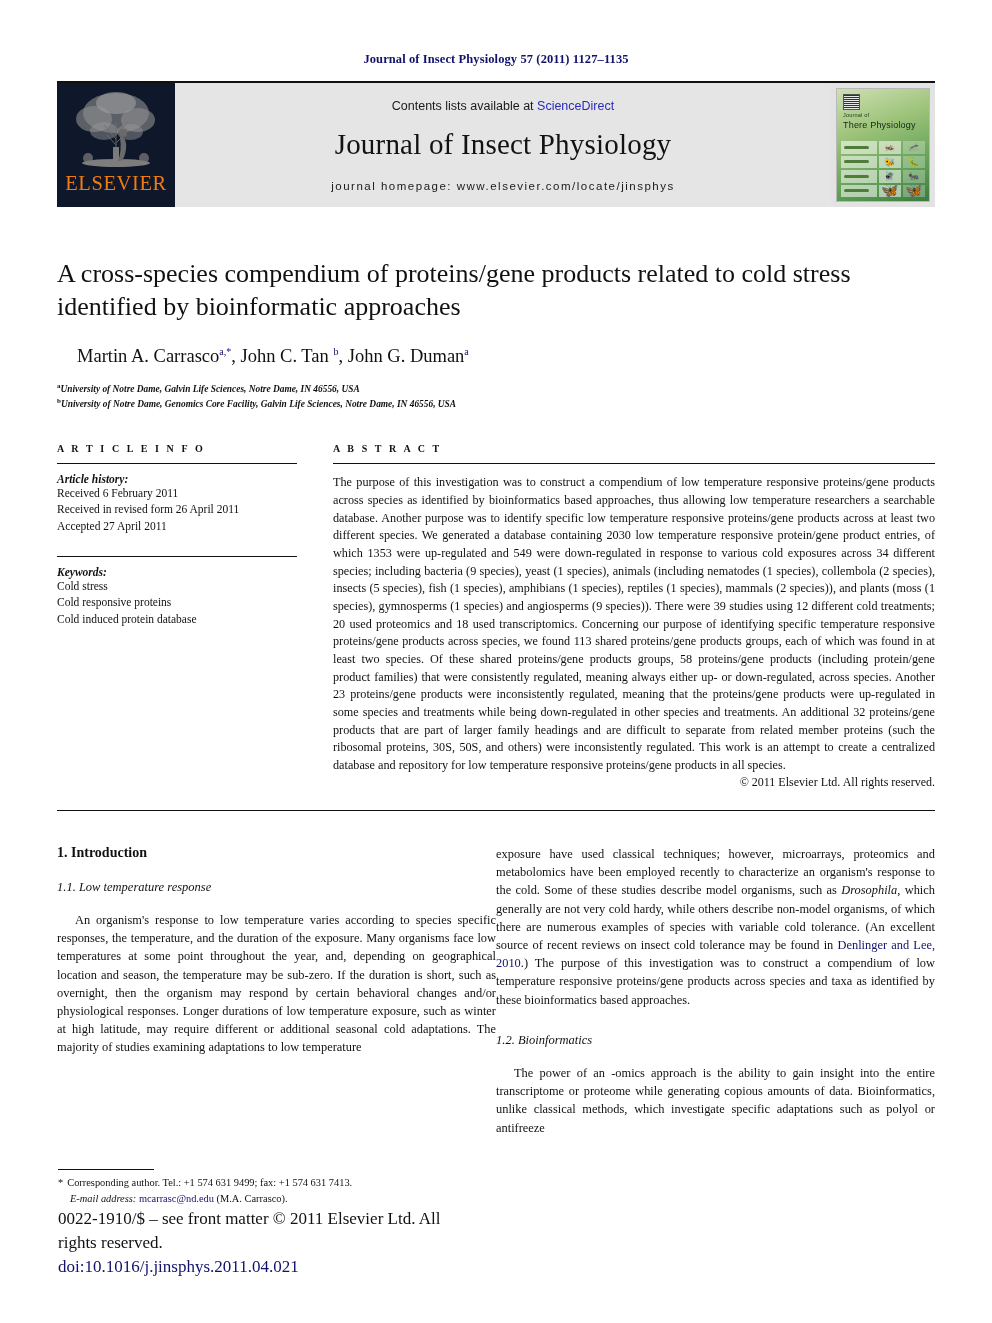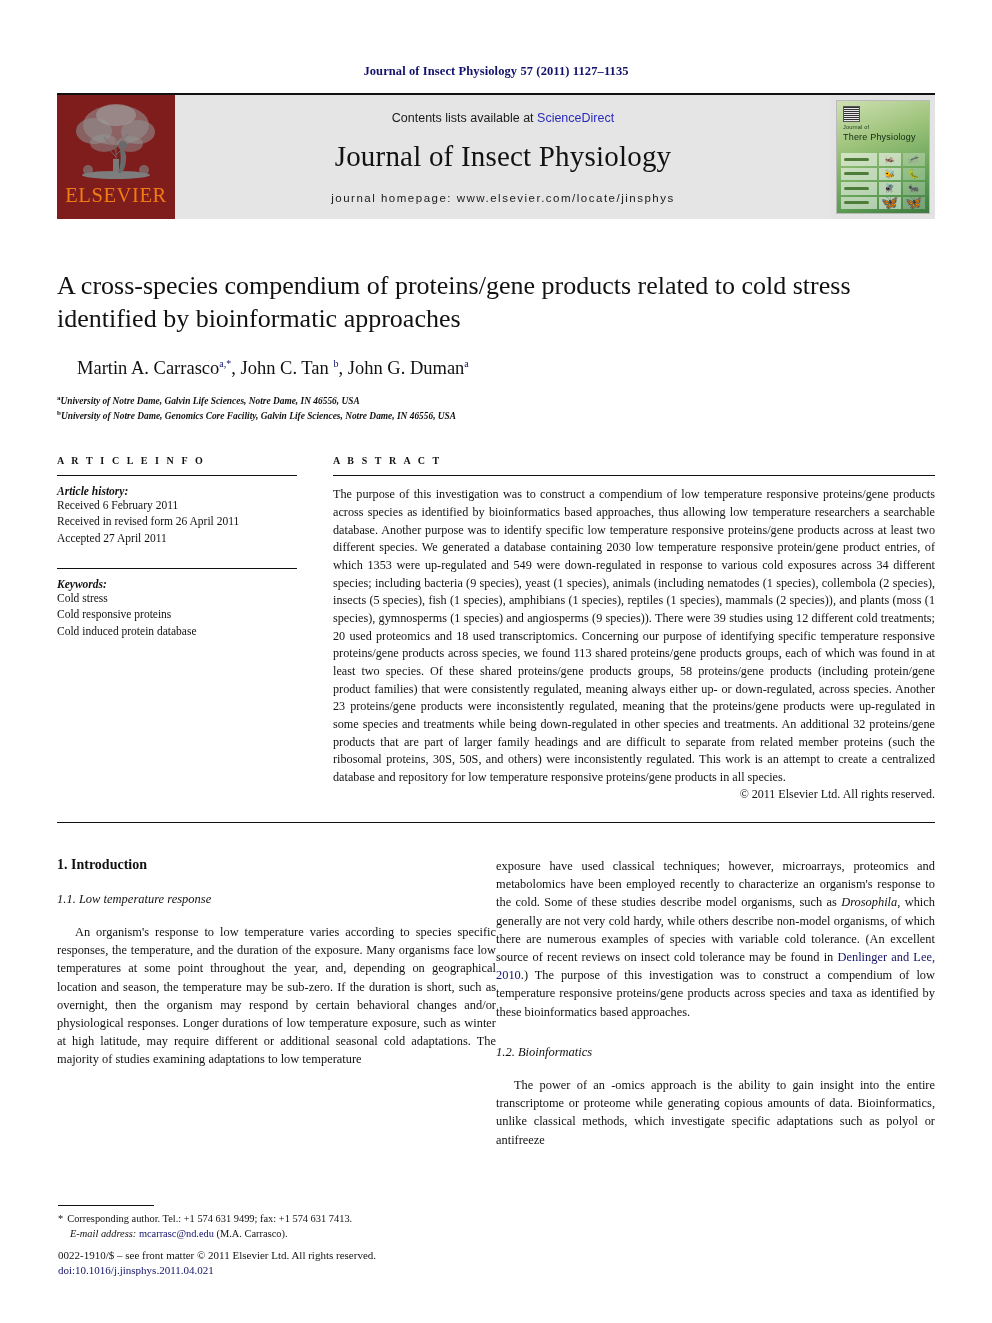--- a/index.html
+++ b/index.html
@@ -13,21 +13,21 @@
     font-family: "Liberation Serif", "DejaVu Serif", serif;
     color: #000000;
     position: relative;
     overflow: hidden;
   }
   .page {
     width: 992px;
     height: 1323px;
     position: relative;
     box-sizing: border-box;
-    padding: 16px 57px;
+    padding: 4px 57px;
   }
 
   
   .running-head {
     text-align: center;
     font-family: "Liberation Serif", serif;
     font-weight: bold;
     font-size: 12.5px;
     color: #12126b;
     padding-top: 48px;
@@ -38,21 +38,21 @@
   .masthead {
     margin-top: 14px;
     border-top: 2px solid #111;
     display: flex;
     align-items: stretch;
     height: 124px;
   }
   .elsevier-block {
     width: 118px;
     flex: 0 0 118px;
-    background: #7f1d1d;
+    background: #0f172a;
     display: flex;
     flex-direction: column;
     align-items: center;
     justify-content: flex-start;
     padding-top: 4px;
     box-sizing: border-box;
   }
   .tree-logo { width: 104px; height: 88px; display: block; }
   .elsevier-word {
     font-family: "Liberation Serif", serif;
@@ -262,23 +262,23 @@
     font-family: "Liberation Serif", serif;
     font-size: 10.4px;
     line-height: 1.5;
     color: #111;
   }
   .footnote .star { margin-right: 4px; }
   .footnote .ital { font-style: italic; }
   .mail-link { color: #12126b; }
   .front-matter {
     font-family: "Liberation Serif", serif;
-    font-size: 11px;
+    font-size: 17px;
     line-height: 1.42;
-    margin-top: 6px;
+    margin-top: 0;
     color: #111;
   }
   .doi-line { color: #12126b; }
 </style>
 </head>
 <body>
 
 <div class="page">
 
   <div class="running-head">Journal of Insect Physiology 57 (2011) 1127–1135</div>

